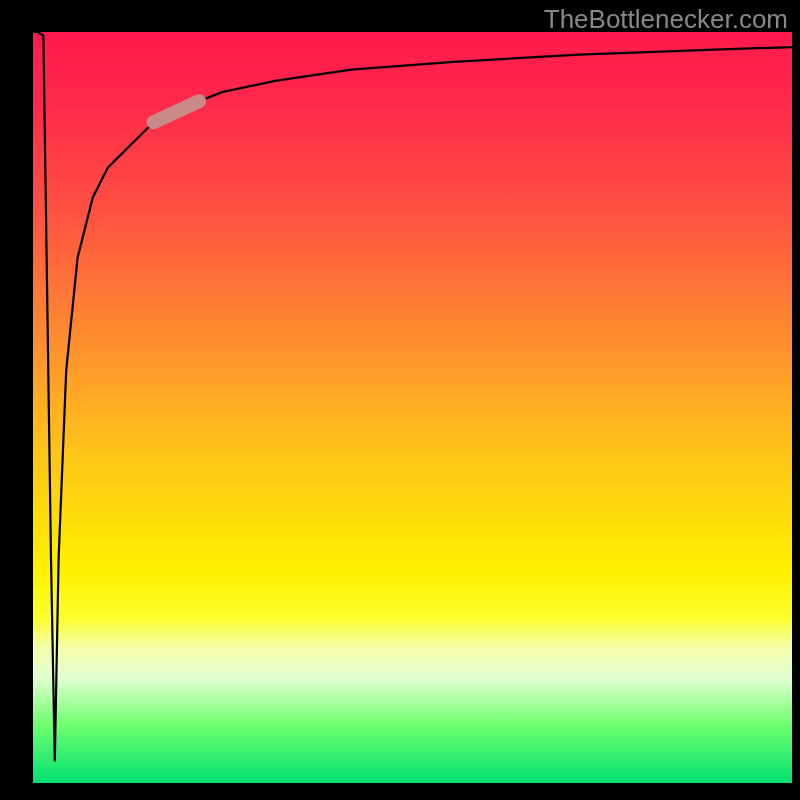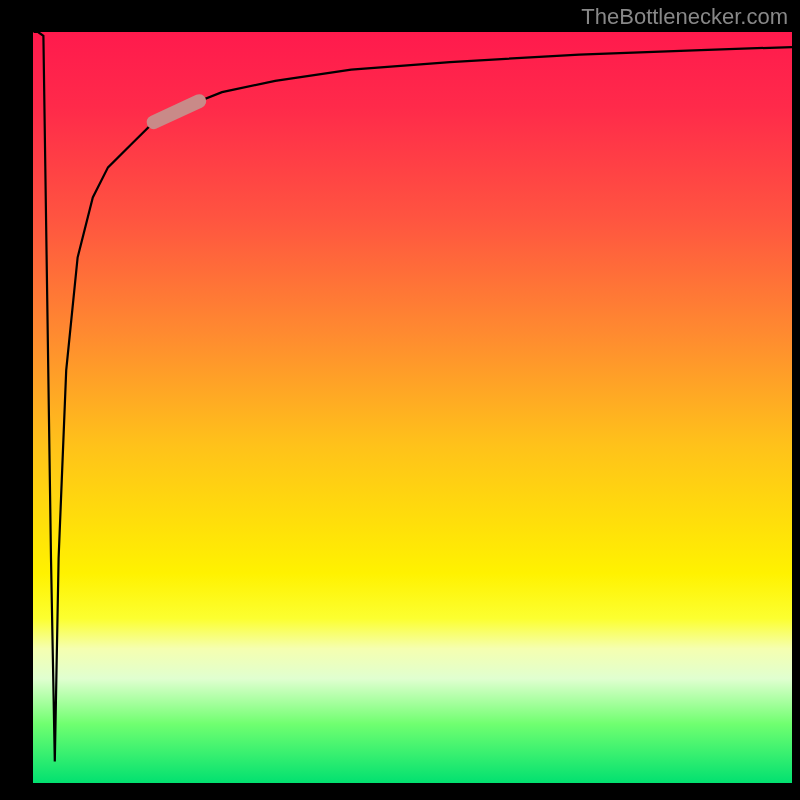--- a/index.html
+++ b/index.html
@@ -9,21 +9,21 @@
     background: #000;
     position: relative;
     overflow: hidden;
     font-family: Arial, sans-serif;
   }
   .watermark {
     position: absolute;
     top: 4px;
     right: 12px;
     color: #888;
-    font-size: 22px;
+    font-size: 26px;
     font-family: Arial, sans-serif;
     z-index: 10;
   }
   .plot-area {
     position: absolute;
     left: 32px;
     top: 32px;
     width: 760px;
     height: 752px;
     background: linear-gradient(to bottom,

